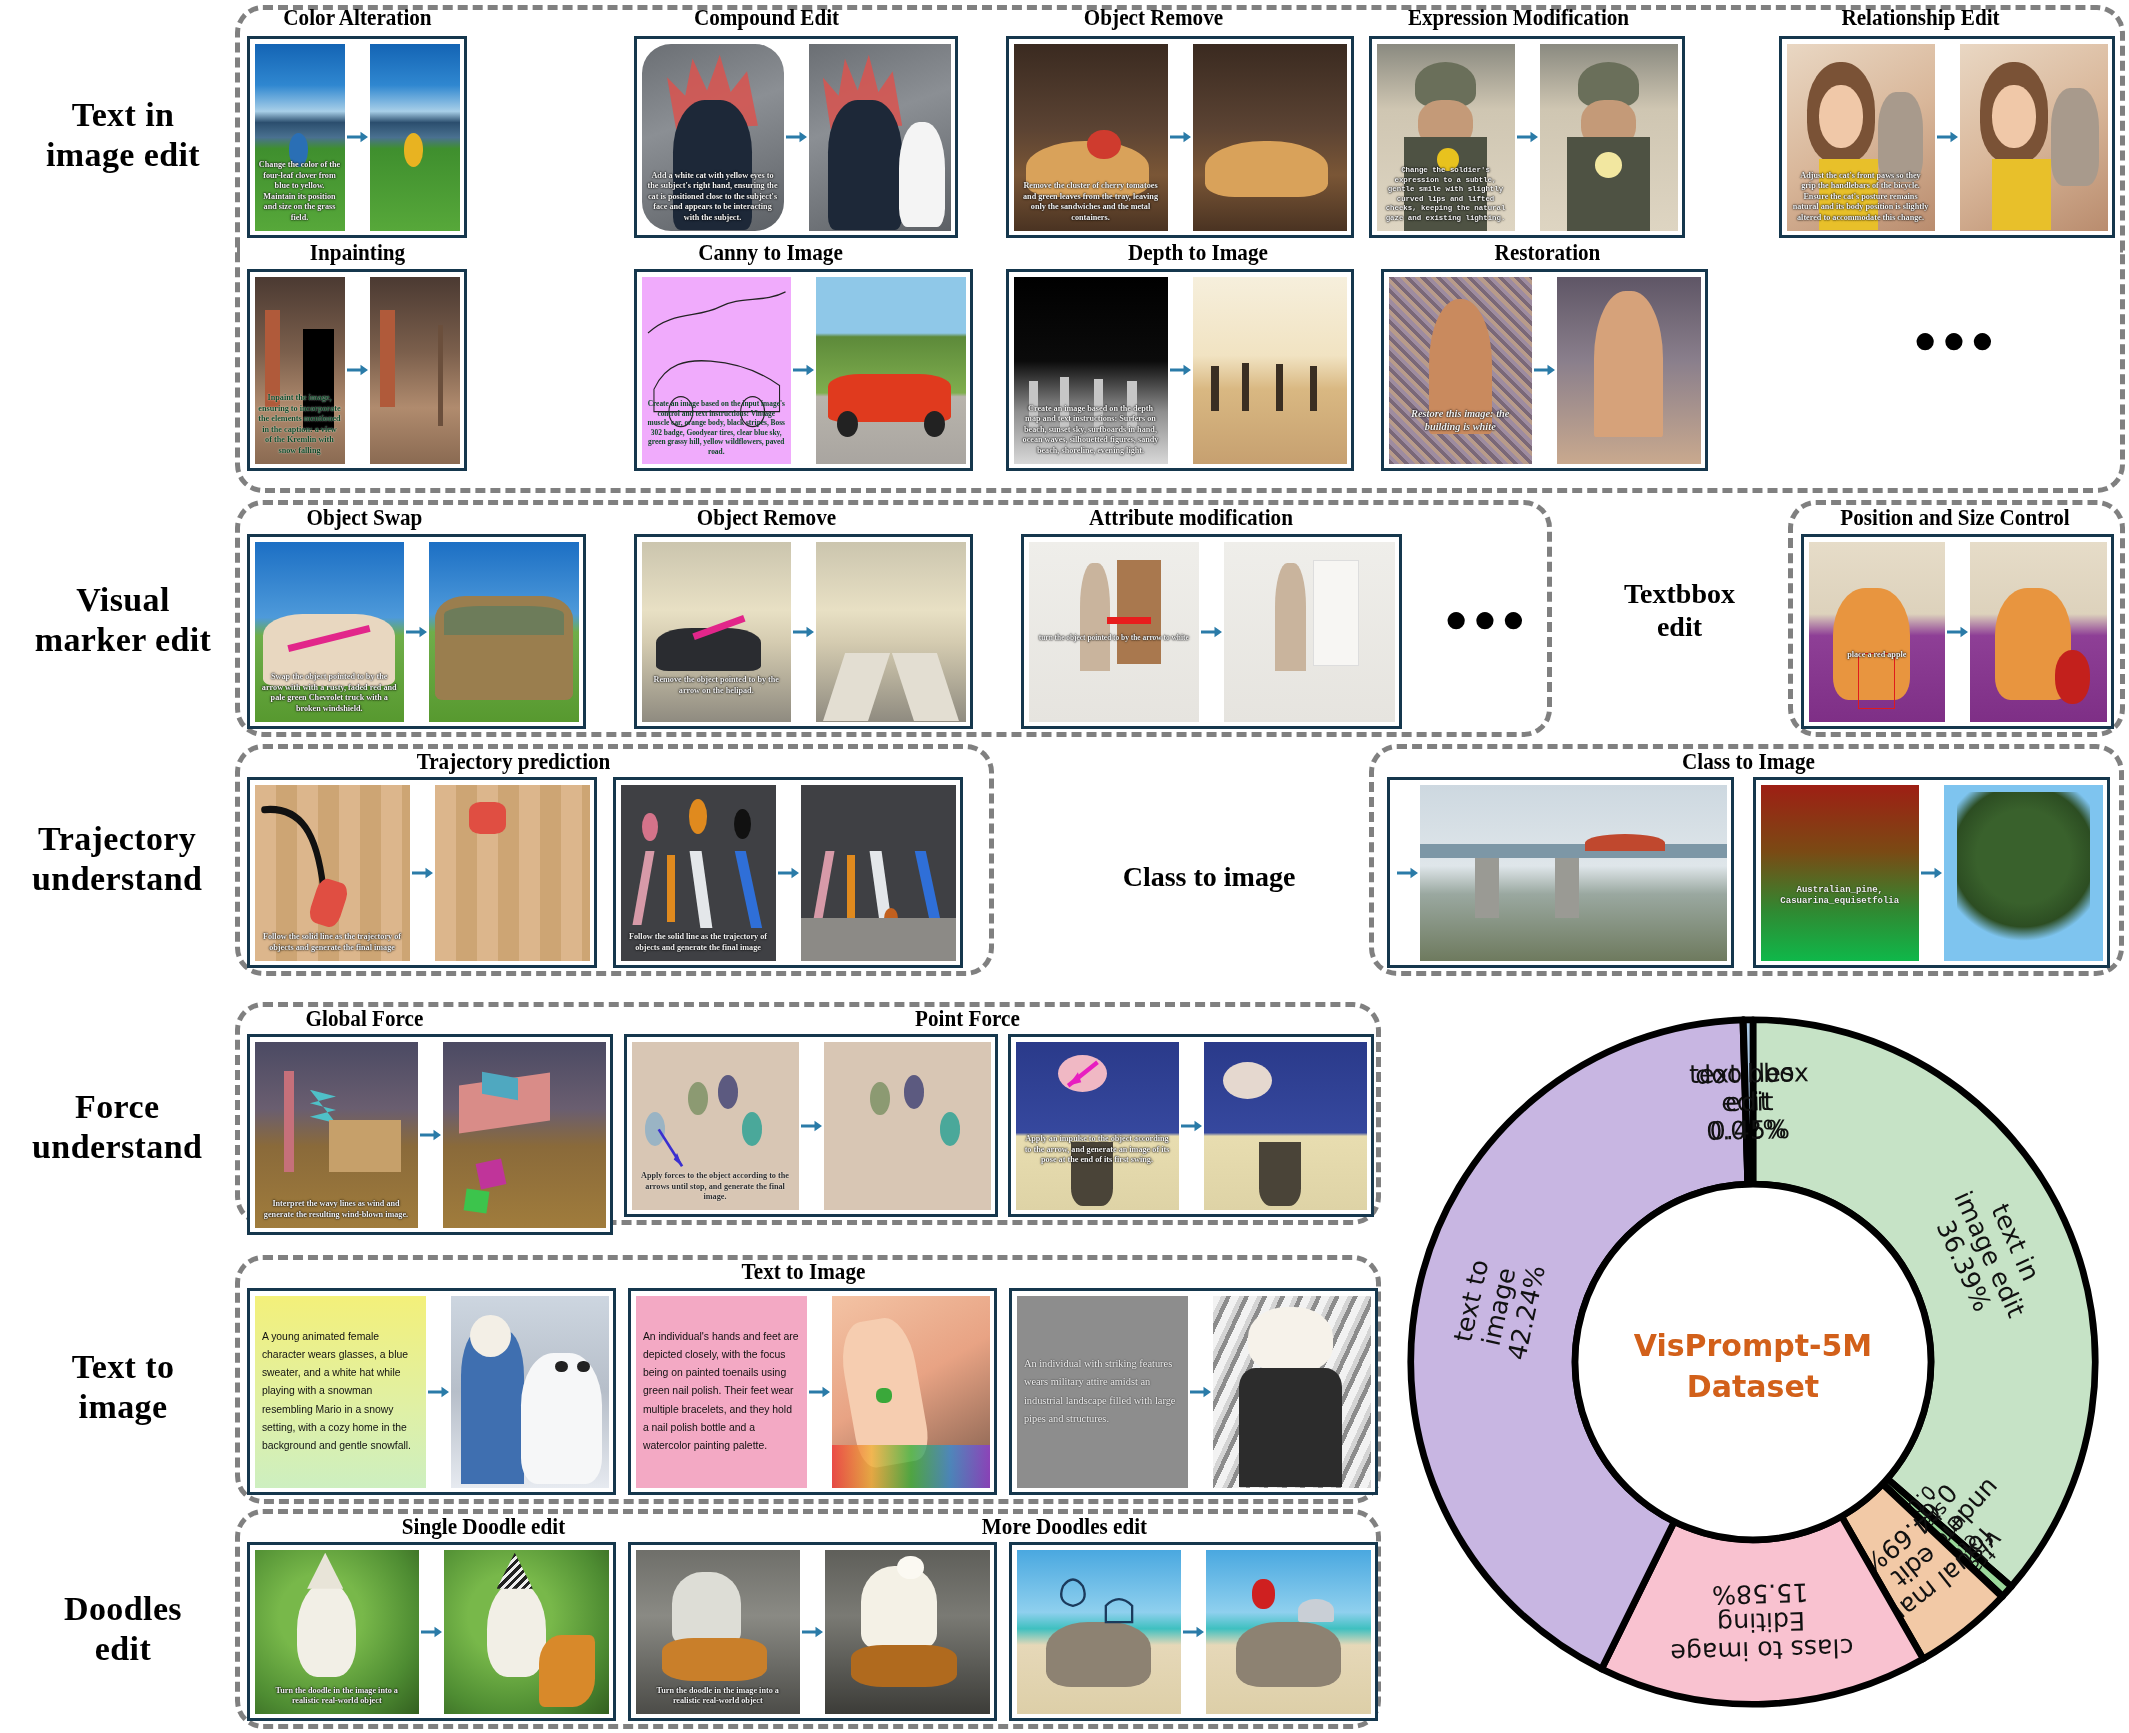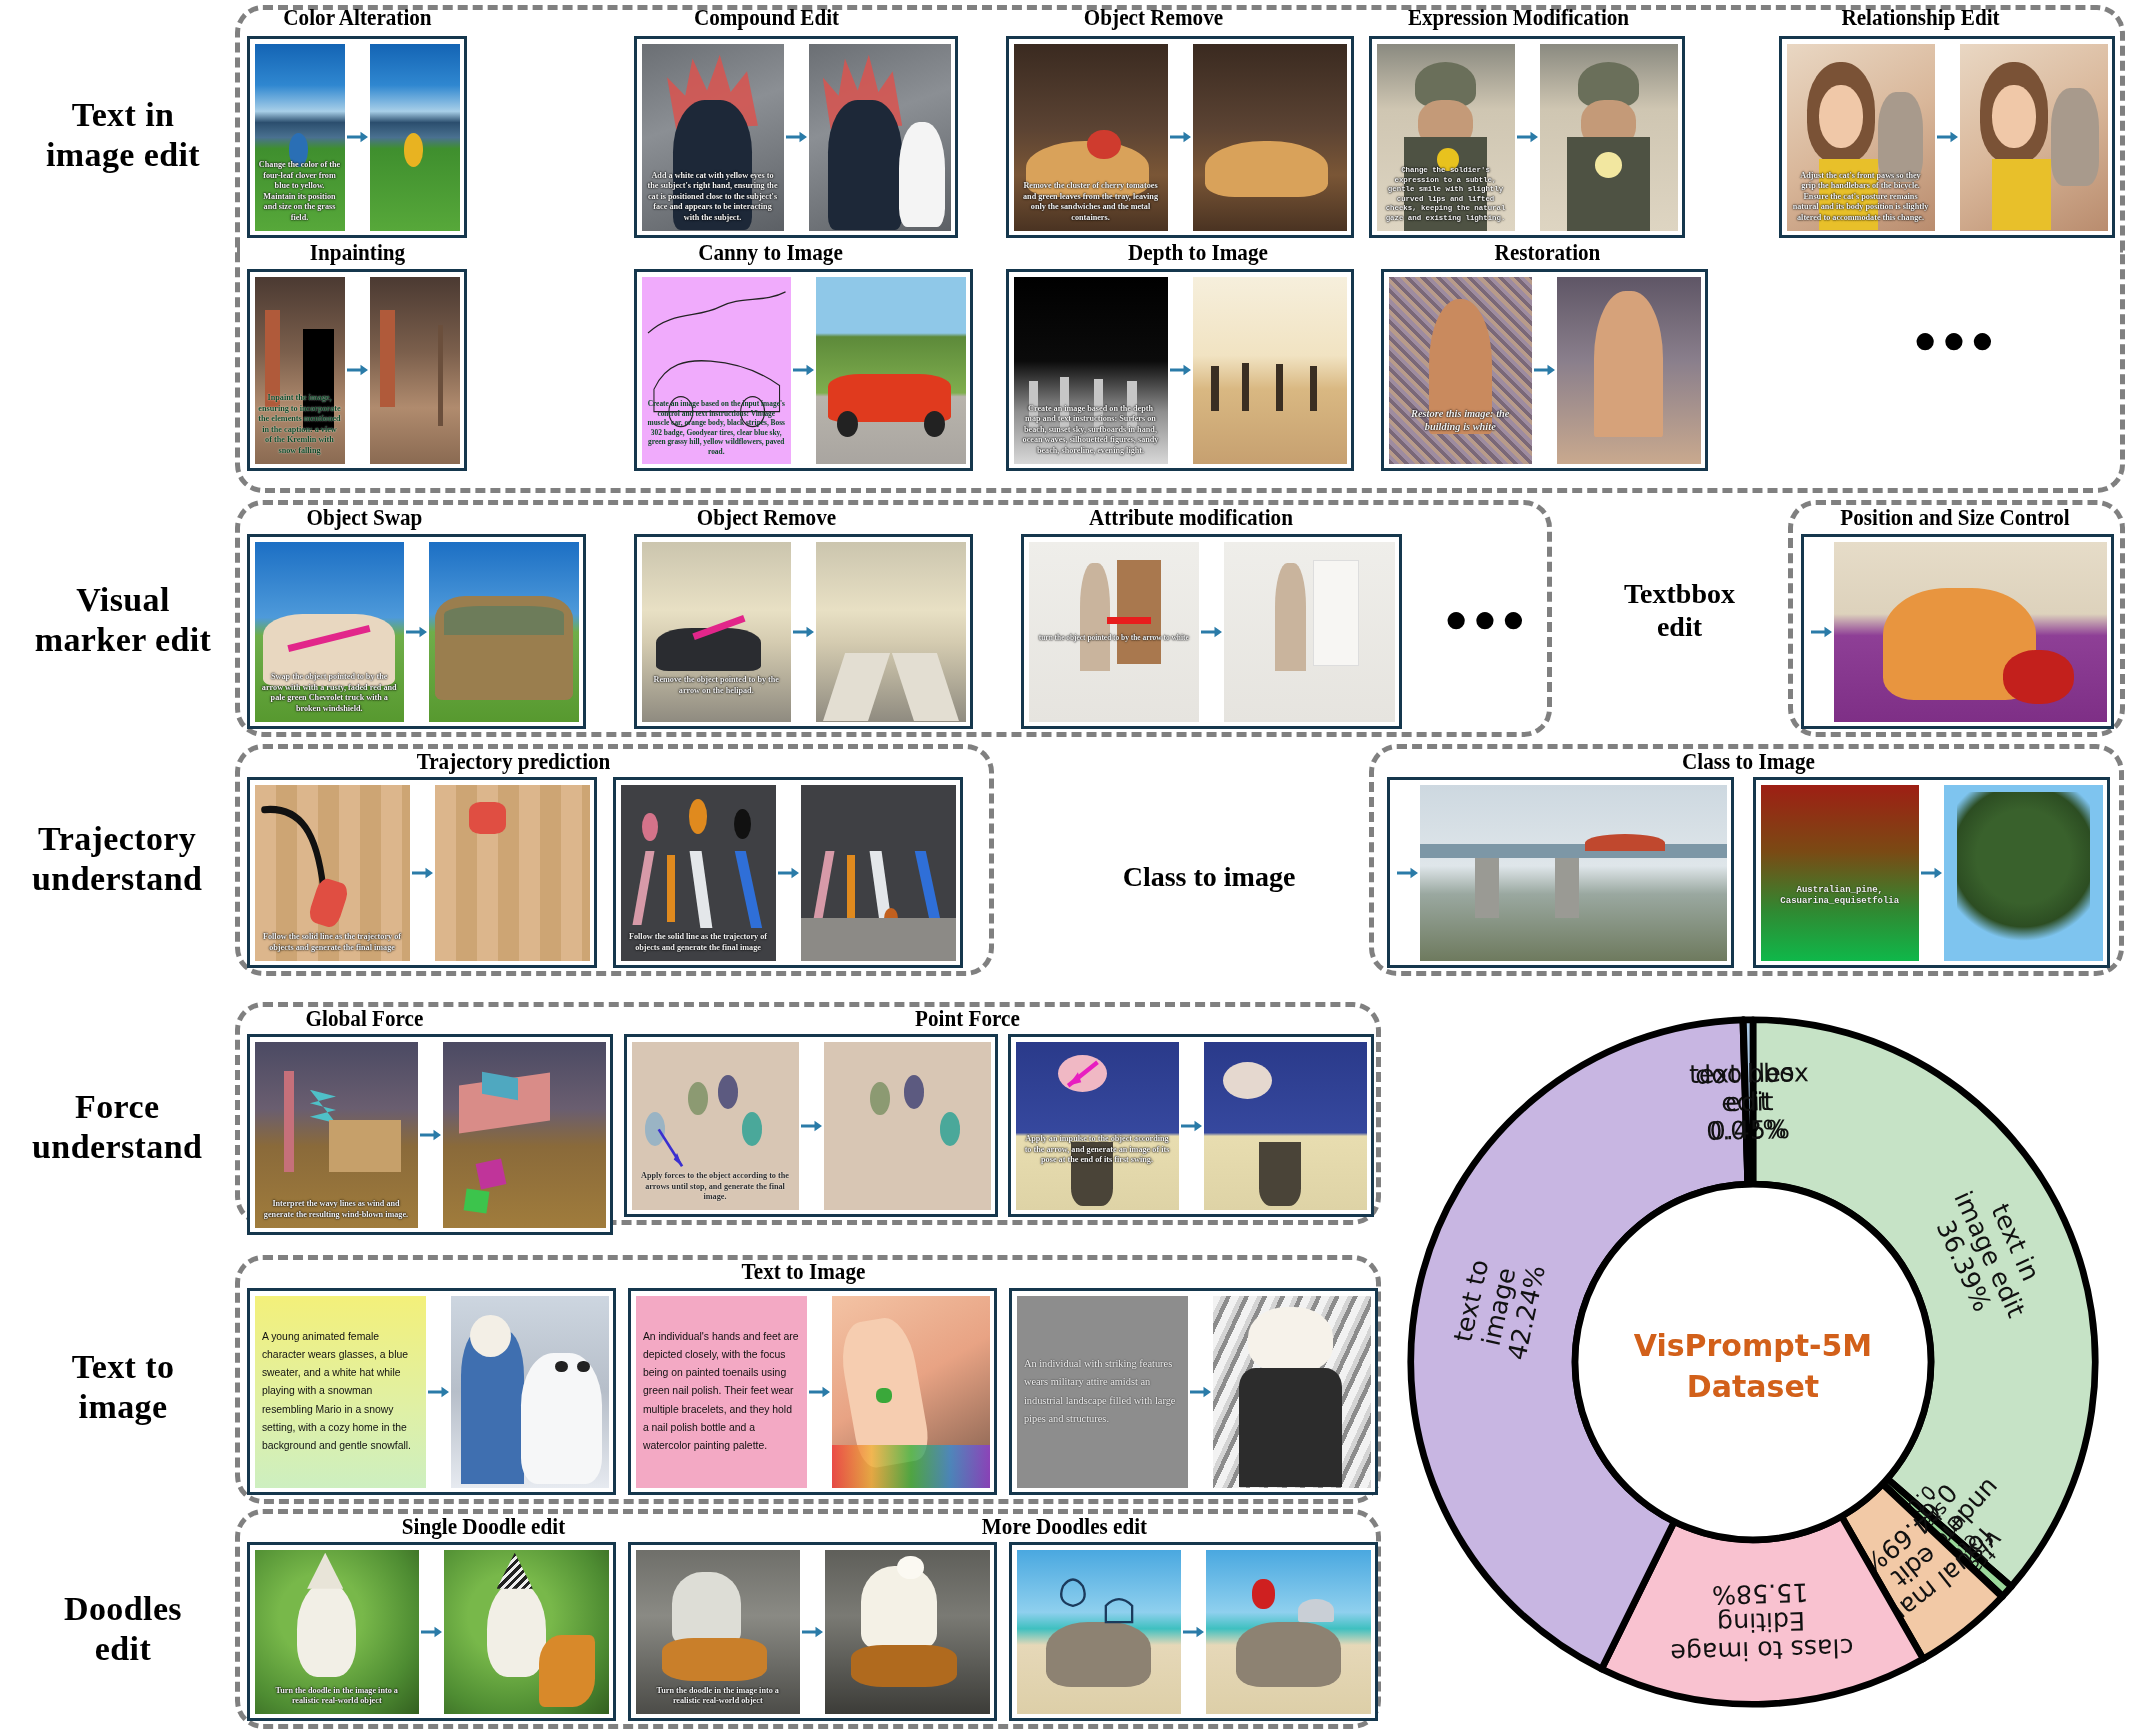--- a/index.html
+++ b/index.html
@@ -191,21 +191,21 @@
         </svg>
     </div>
     <div class="im" style="background:linear-gradient(180deg,#1464b4 0%,#2f87d0 22%,#a8cfe8 36%,#2b4e6e 42%,#4a7190 50%,#3f8f2e 56%,#57a83a 100%);">
       <div style="position:absolute;left:38%;top:48%;width:22%;height:18%;background:#e8b321;border-radius:50%;"></div>
     </div>
   </div>
 </div>
 
 <div class="card" style="left:634px;top:36px;width:324px;height:202px;">
   <div class="pair">
-    <div class="im" style="background:linear-gradient(160deg,#6b6f74 0%,#8b8f94 40%,#5c6065 100%);">
+    <div class="im" style="background:linear-gradient(160deg,#6b6f74 0%,#8b8f94 40%,#5c6065 100%);border-radius:29px;">
       <div style="position:absolute;left:18%;top:6%;width:64%;height:40%;background:#d9534f;clip-path:polygon(10% 100%,0% 30%,20% 55%,28% 5%,44% 48%,58% 0%,70% 50%,88% 22%,100% 95%);opacity:.85"></div>
       <div style="position:absolute;left:22%;top:30%;width:56%;height:70%;background:#1d2838;border-radius:40% 40% 10% 10%;"></div>
       <div class="ov">Add a white cat with yellow eyes to the subject's right hand, ensuring the cat is positioned close to the subject's face and appears to be interacting with the subject.</div>
     </div>
     <div class="arrow">
       <svg width="21" height="12" viewBox="0 0 28 16">
           <path d="M0 6 H18 V1 L28 8 L18 15 V10 H0 Z" fill="#2a7ba8"></path>
         </svg>
     </div>
     <div class="im" style="background:linear-gradient(160deg,#6b6f74 0%,#8b8f94 40%,#5c6065 100%);">
@@ -433,20 +433,25 @@
       <div style="position:absolute;left:52%;top:10%;width:26%;height:58%;background:#f7f6f3;border:0.7px solid #ddd;"></div>
     </div>
   </div>
 </div>
 
 <div class="group" style="left:1788px;top:500px;width:337px;height:237px;"></div>
 <div class="caption" style="left:1795px;top:505px;width:320px;">Position and Size Control</div>
 
 <div class="card" style="left:1801px;top:534px;width:313px;height:195px;">
   <div class="pair">
+    <div class="im" style="background:linear-gradient(180deg,#e6dcc8 0%,#ddd2bc 40%,#8e3f96 52%,#7e2f86 100%);">
+      <div style="position:absolute;left:18%;top:26%;width:56%;height:62%;background:#e8953f;border-radius:42% 42% 20% 20%;"></div>
+      <div style="position:absolute;left:36%;top:62%;width:26%;height:30%;border:1.5px solid #e01b1b;"></div>
+      <div class="ov" style="bottom:34%;font-size:8.2px;">place a red apple</div>
+    </div>
     <div class="arrow">
       <svg width="21" height="12" viewBox="0 0 28 16">
           <path d="M0 6 H18 V1 L28 8 L18 15 V10 H0 Z" fill="#2a7ba8"></path>
         </svg>
     </div>
     <div class="im" style="background:linear-gradient(180deg,#e6dcc8 0%,#ddd2bc 40%,#8e3f96 52%,#7e2f86 100%);">
       <div style="position:absolute;left:18%;top:26%;width:56%;height:62%;background:#e8953f;border-radius:42% 42% 20% 20%;"></div>
       <div style="position:absolute;right:12%;top:60%;width:26%;height:30%;background:#c3201c;border-radius:46%;"></div>
     </div>
   </div>

